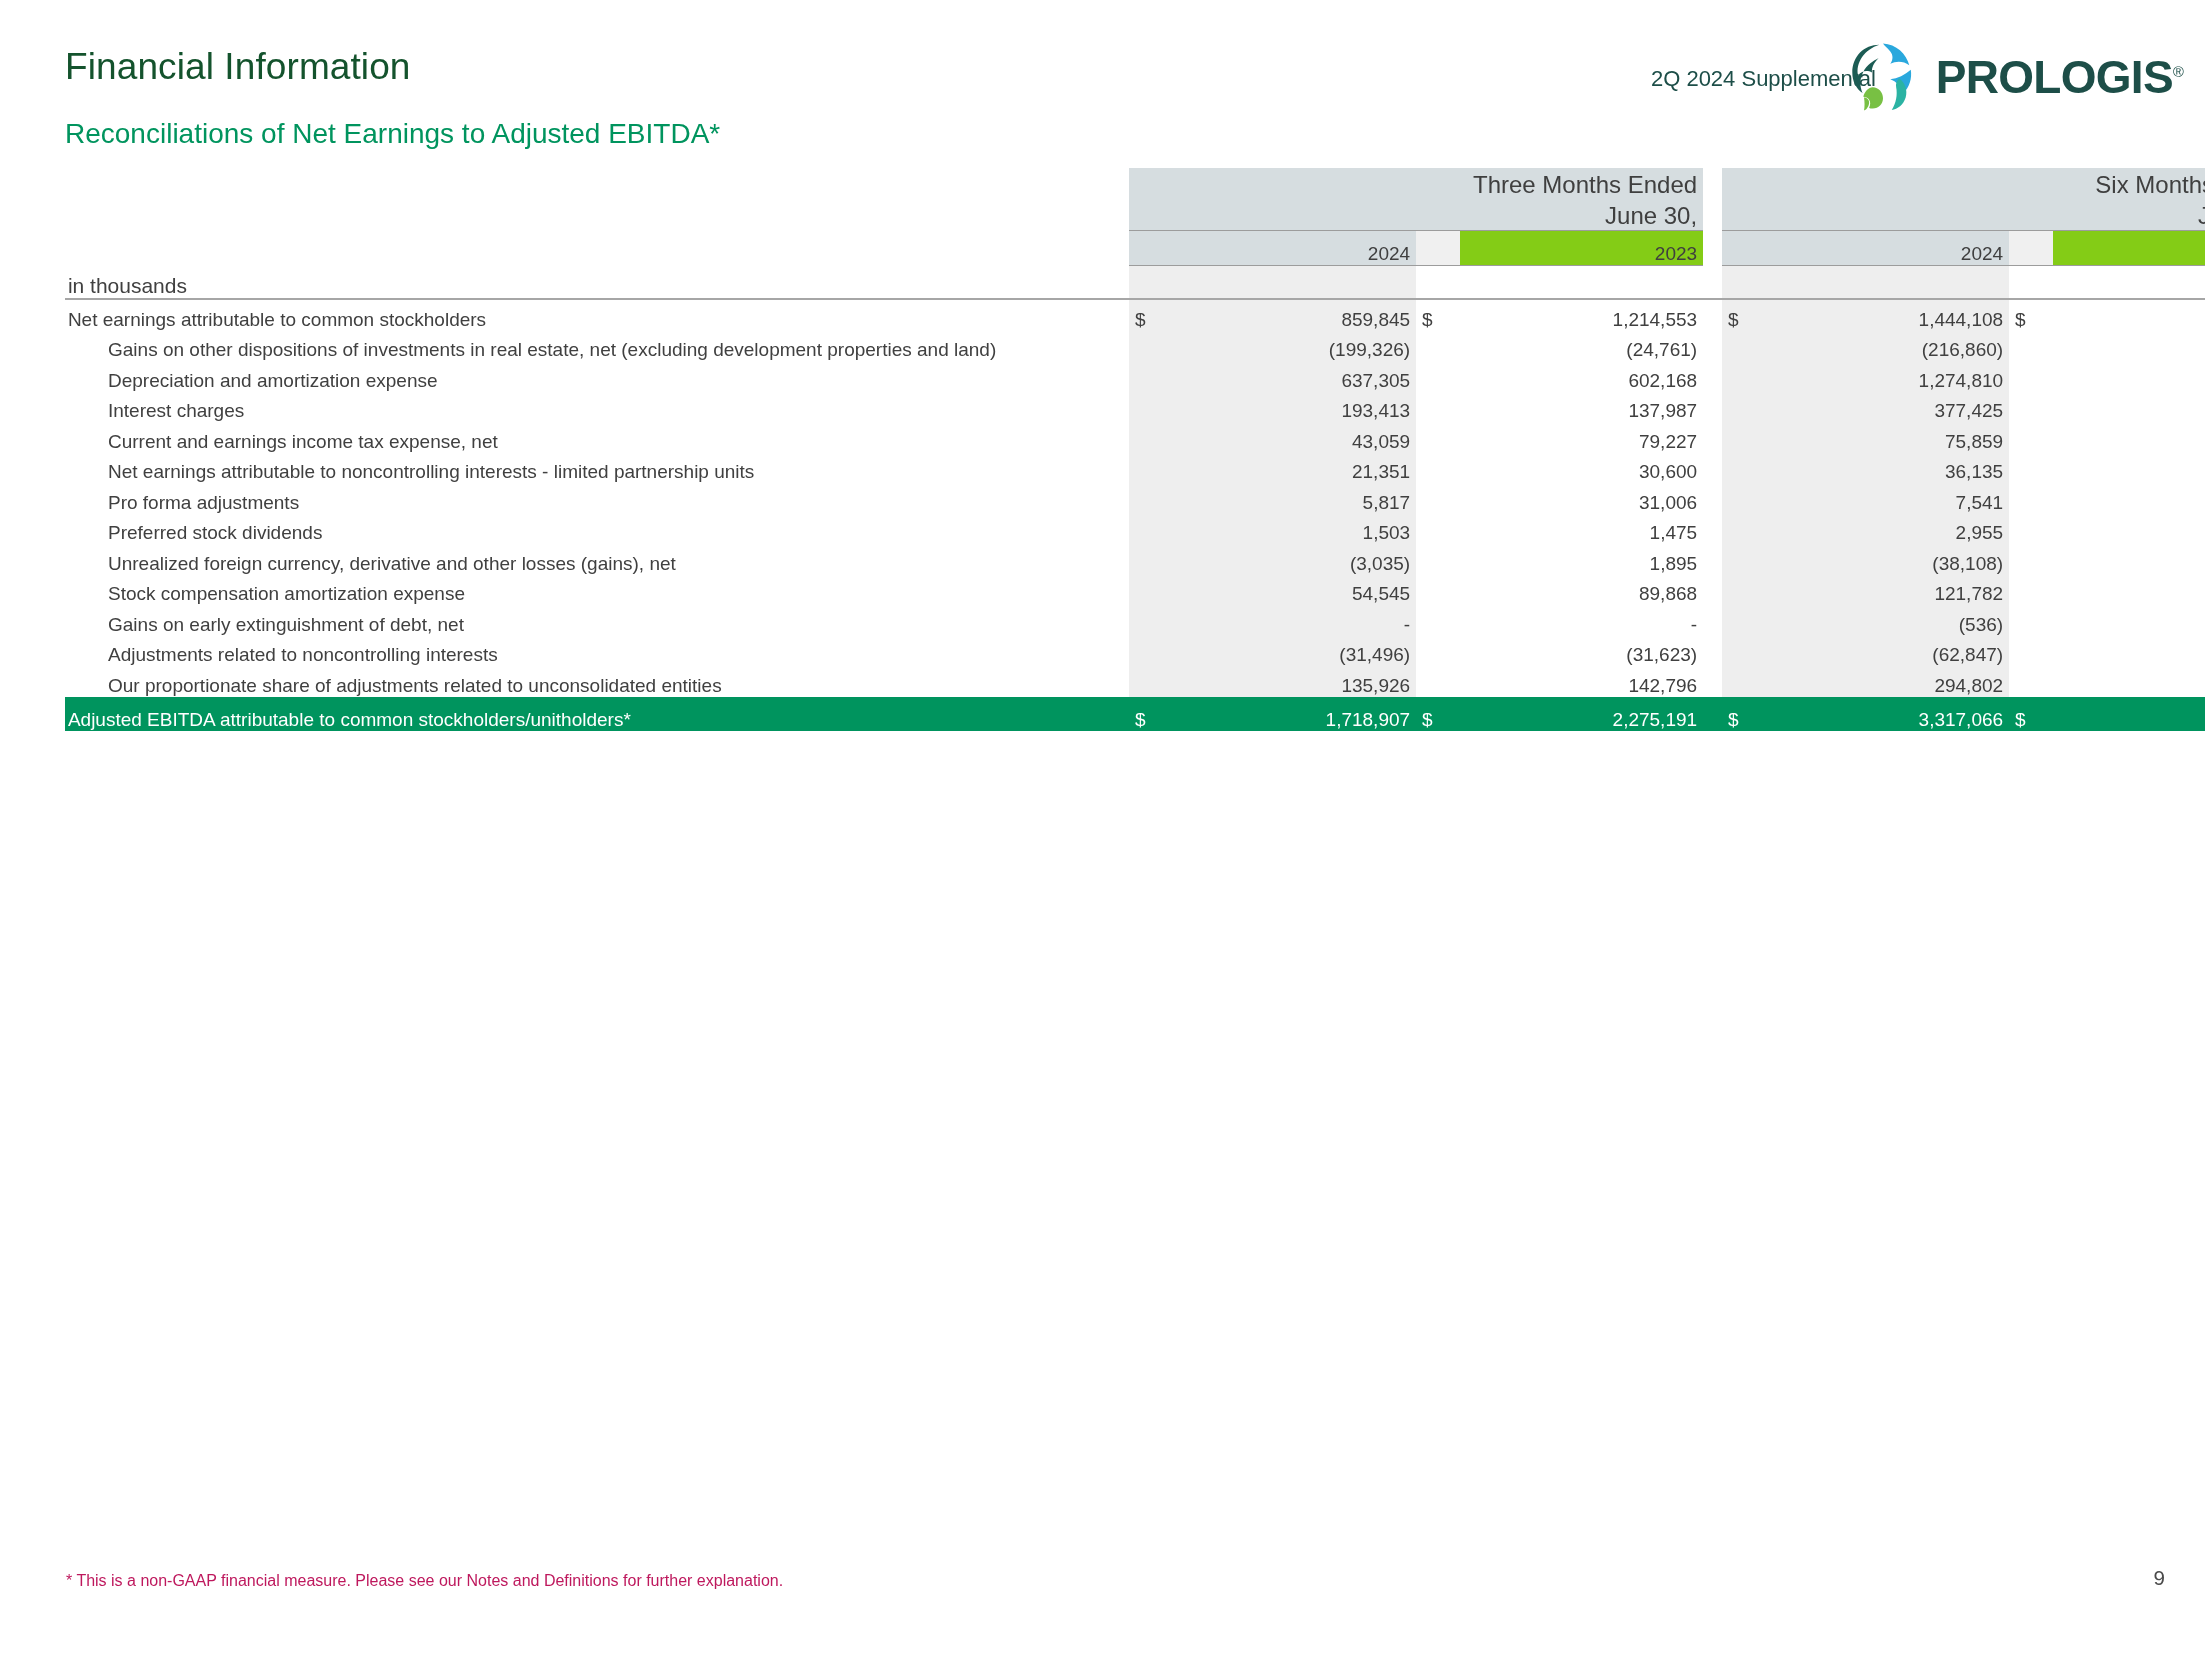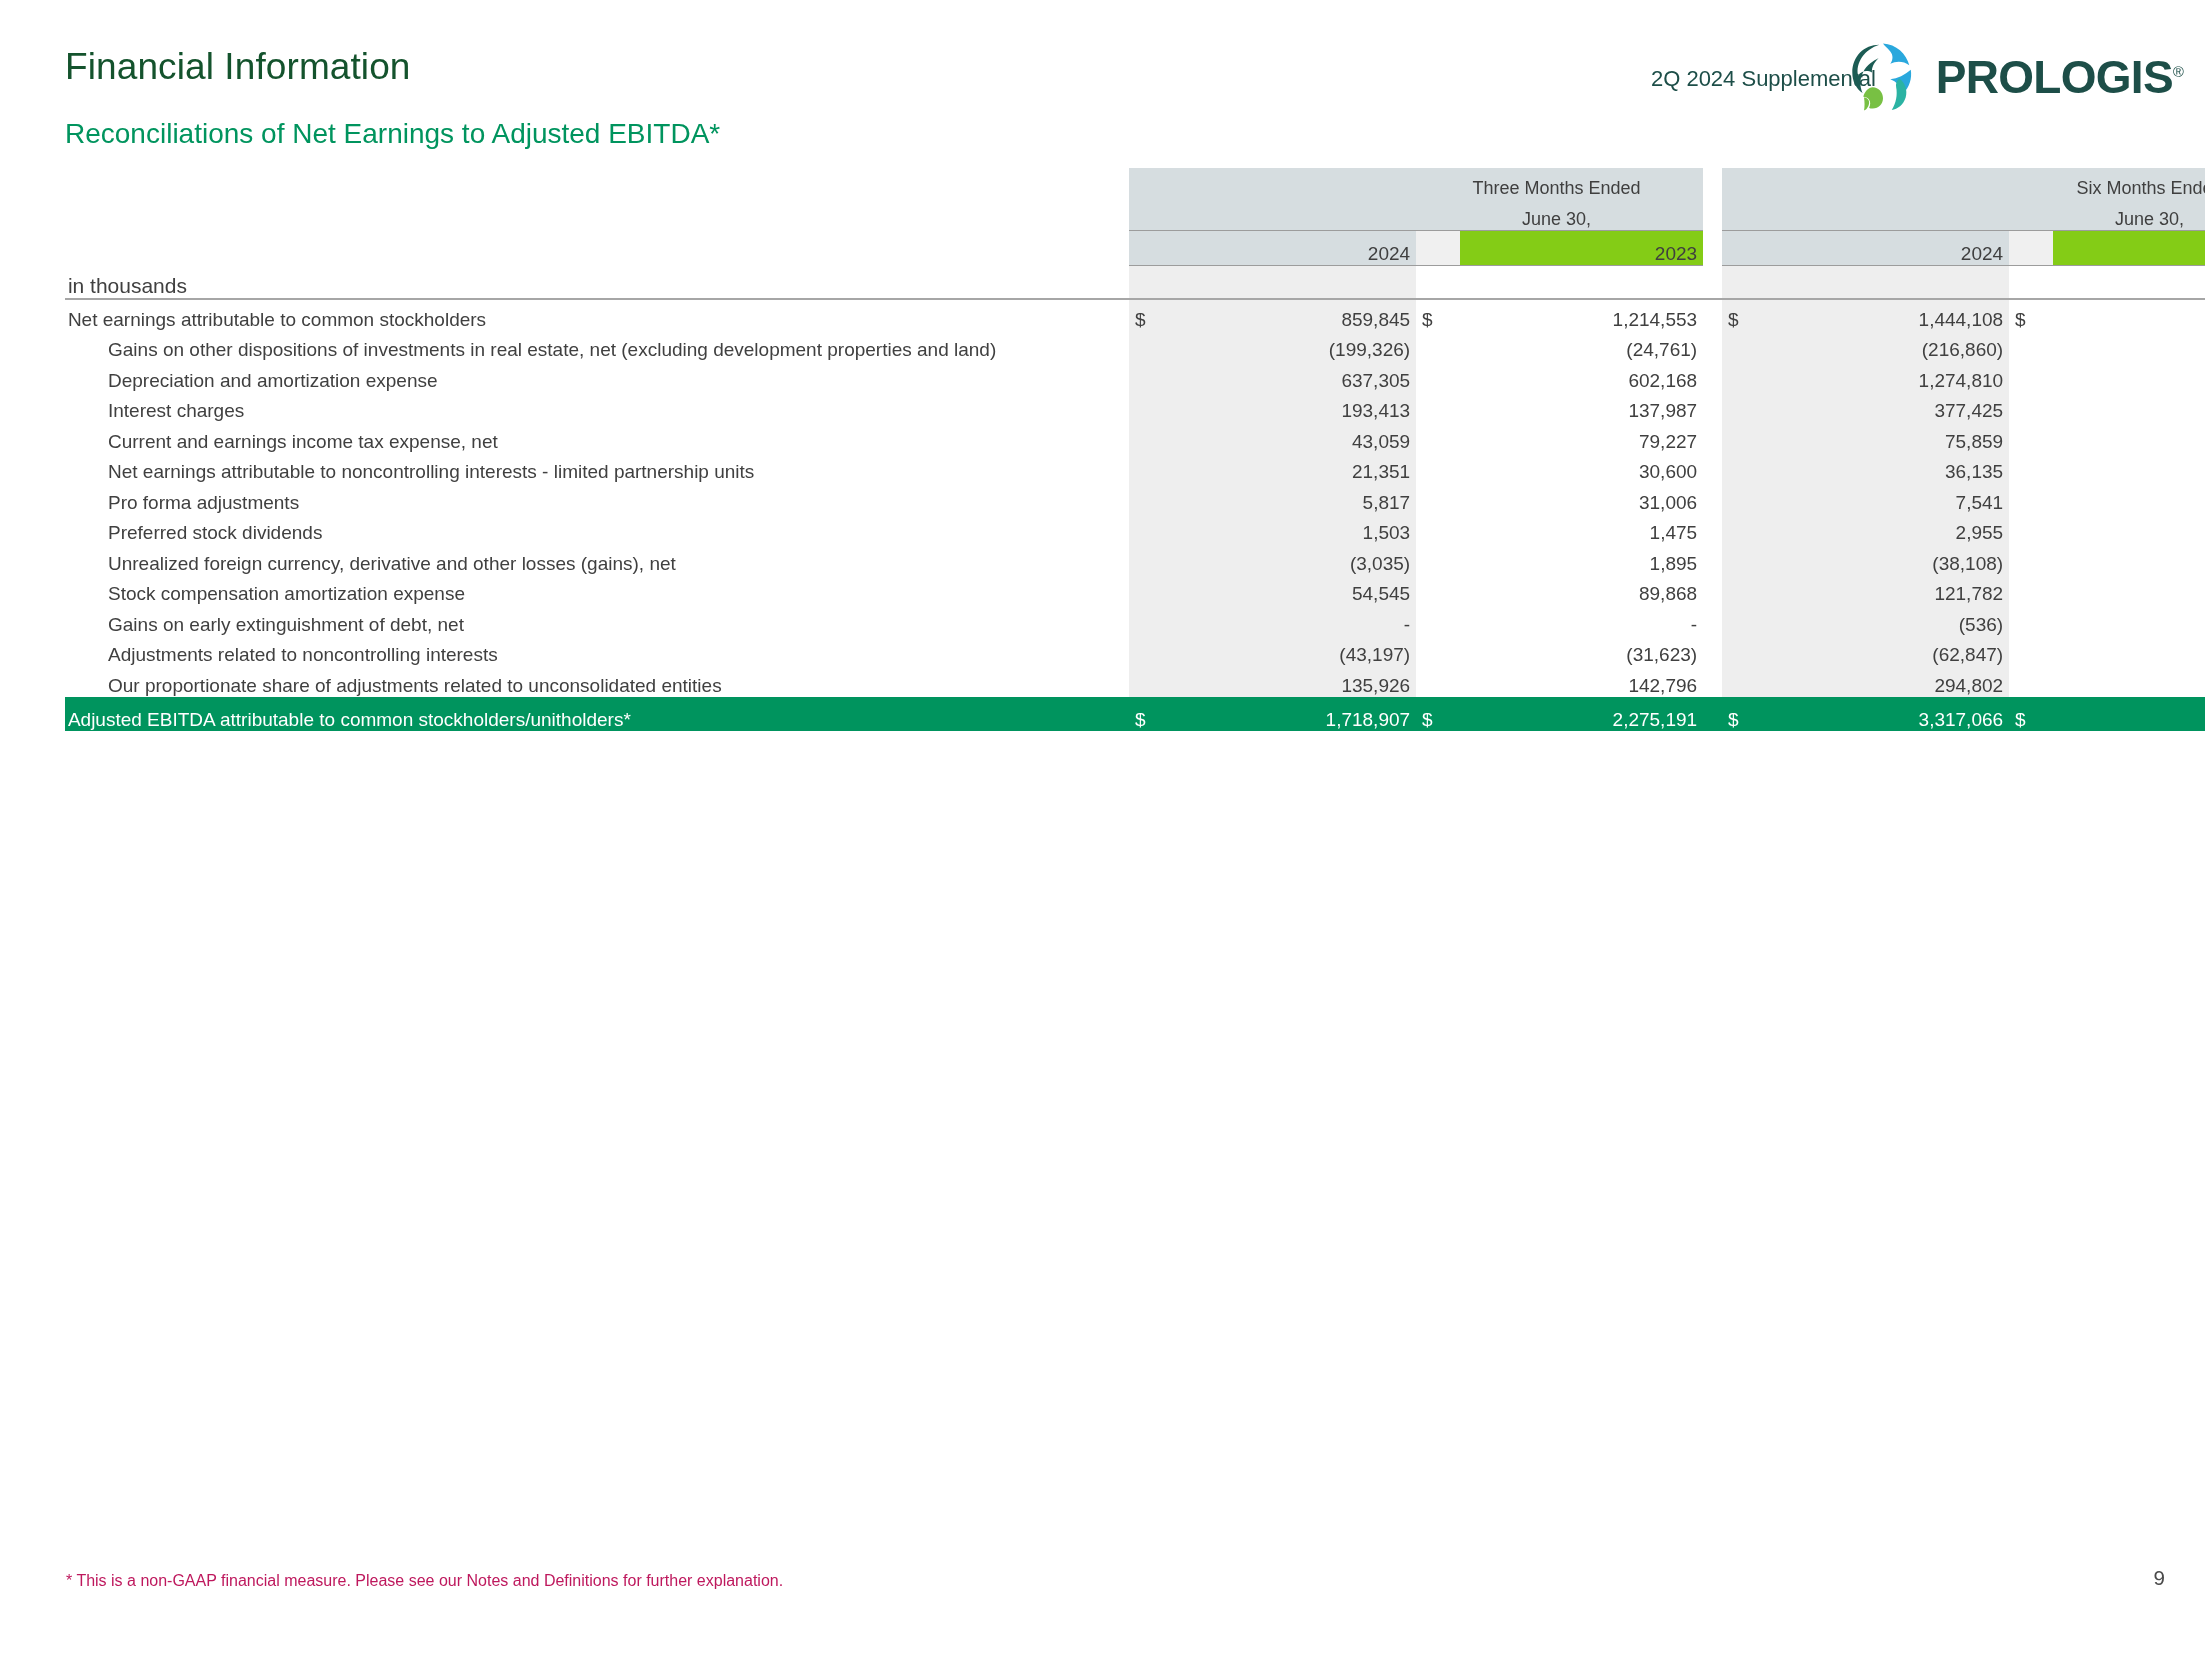--- a/index.html
+++ b/index.html
@@ -100,24 +100,24 @@
     vertical-align: bottom;
   }
 
   
   .hdr-band td { height: 31px; }
   .band-cell {
     background: #d6dde0;
   }
   .band-title {
     background: #d6dde0;
-    text-align: center;
+    text-align: right;
     font-weight: 700;
     color: #3f3f3f;
-    font-size: 18px;
+    font-size: 24px;
     padding-right: 5.9px !important;
     white-space: nowrap;
   }
   .year-row td { height: 34px; }
   .year-2024 {
     background: #d6dde0;
     text-align: right;
     font-weight: 700;
     color: #3f3f3f;
     padding-right: 5.9px !important;
@@ -427,21 +427,21 @@
           <td class="shade-2023 num">-</td>
           <td class="shade-gap"></td>
           <td class="shade-2024 cur"></td>
           <td class="shade-2024 num">(536)</td>
           <td class="shade-2023 cur"></td>
           <td class="shade-2023 num">(3,275)</td>
         </tr>
         <tr class="drow">
           <td class="lbl indent">Adjustments related to noncontrolling interests</td>
           <td class="shade-2024 cur"></td>
-          <td class="shade-2024 num">(43,197)</td>
+          <td class="shade-2024 num">(31,496)</td>
           <td class="shade-2023 cur"></td>
           <td class="shade-2023 num">(31,623)</td>
           <td class="shade-gap"></td>
           <td class="shade-2024 cur"></td>
           <td class="shade-2024 num">(62,847)</td>
           <td class="shade-2023 cur"></td>
           <td class="shade-2023 num">(63,781)</td>
         </tr>
         <tr class="drow">
           <td class="lbl indent">Our proportionate share of adjustments related to unconsolidated entities</td>

